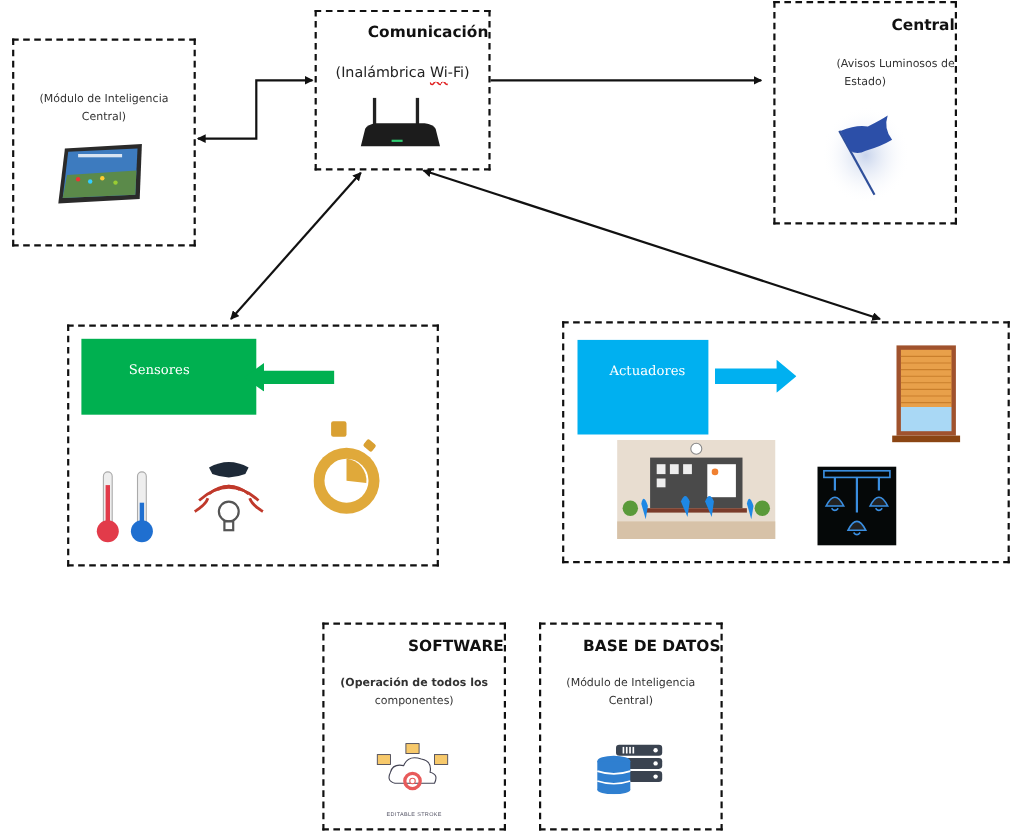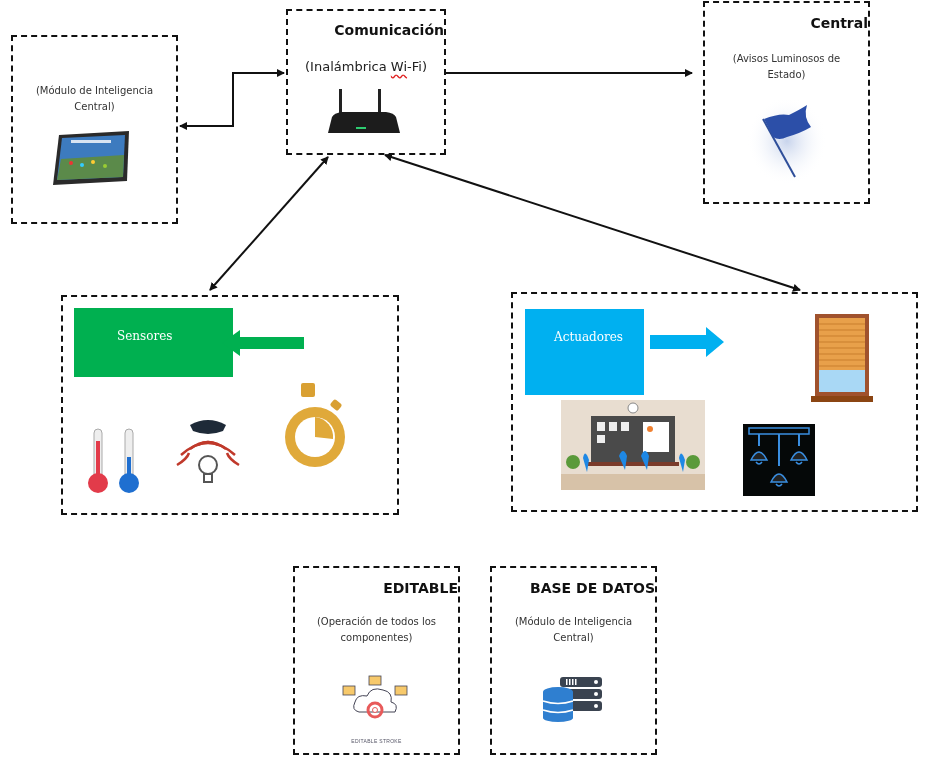--- a/index.html
+++ b/index.html
@@ -50,21 +50,21 @@
   <svg class="icon" style="left:36px;top:76px;" width="80" height="52" viewBox="0 0 80 52">
     <rect x="15" y="2" width="3" height="30" fill="#222"></rect>
     <rect x="54" y="2" width="3" height="30" fill="#222"></rect>
     <path d="M8,30 Q10,26 18,25 L62,25 Q70,26 72,30 L76,46 L4,46 Z" fill="#1c1c1c"></path>
     <rect x="32" y="40" width="10" height="2" fill="#2ecc71"></rect>
   </svg>
 </div>
 
 <div class="box" style="left:703px;top:1px;width:167px;height:203px;">
   <div class="title" style="top:12px;font-size:14px;">Central</div>
-  <div class="sub" style="top:48px;font-size:10px;">(Avisos Luminosos de</div>
+  <div class="sub" style="top:48px;font-size:10px;text-align:right;">(Avisos Luminosos de</div>
   <div class="sub" style="top:64px;font-size:10px;">Estado)</div>
   <svg class="icon" style="left:40px;top:92px;" width="84" height="92" viewBox="0 0 84 92">
     <defs>
         <radialGradient id="glow">
           <stop offset="0" stop-color="#c8d4ec"></stop>
           <stop offset="1" stop-color="#ffffff" stop-opacity="0"></stop>
         </radialGradient>
       </defs>
     <ellipse cx="42" cy="46" rx="40" ry="44" fill="url(#glow)"></ellipse>
     <line x1="18" y1="24" x2="50" y2="82" stroke="#2f4f9a" stroke-width="2"></line>
@@ -159,22 +159,22 @@
     <path d="M8,36 Q16,20 24,36 Z" fill="#222" stroke="#3a8ee0" stroke-width="1.5"></path>
     <path d="M48,36 Q56,20 64,36 Z" fill="#222" stroke="#3a8ee0" stroke-width="1.5"></path>
     <path d="M28,58 Q36,42 44,58 Z" fill="#222" stroke="#3a8ee0" stroke-width="1.5"></path>
     <path d="M13,38 Q16,42 19,38" stroke="#3a8ee0" fill="none" stroke-width="1.5"></path>
     <path d="M53,38 Q56,42 59,38" stroke="#3a8ee0" fill="none" stroke-width="1.5"></path>
     <path d="M33,60 Q36,64 39,60" stroke="#3a8ee0" fill="none" stroke-width="1.5"></path>
   </svg>
 </div>
 
 <div class="box" style="left:293px;top:566px;width:167px;height:189px;">
-  <div class="title" style="top:12px;font-size:14px;">EDITABLE</div>
-  <div class="sub" style="top:46px;font-size:10px;">(Operación de todos los</div>
+  <div class="title" style="top:12px;font-size:14px;">SOFTWARE</div>
+  <div class="sub" style="top:46px;font-size:10px;font-weight:bold;">(Operación de todos los</div>
   <div class="sub" style="top:62px;font-size:10px;">componentes)</div>
   <svg class="icon" style="left:44px;top:106px;" width="74" height="50" viewBox="0 0 74 50">
     <rect x="30" y="2" width="12" height="9" fill="#f7c96b" stroke="#445" stroke-width="0.8"></rect>
     <rect x="4" y="12" width="12" height="9" fill="#f7c96b" stroke="#445" stroke-width="0.8"></rect>
     <rect x="56" y="12" width="12" height="9" fill="#f7c96b" stroke="#445" stroke-width="0.8"></rect>
     <path d="M20,38 Q12,36 16,28 Q18,20 28,22 Q32,12 44,16 Q54,18 52,28 Q60,30 56,38 Z" fill="#fff" stroke="#445" stroke-width="1"></path>
     <circle cx="36" cy="36" r="7" fill="none" stroke="#e85a5a" stroke-width="3"></circle>
     <circle cx="36" cy="36" r="2.5" fill="#fff" stroke="#e85a5a"></circle>
   </svg>
   <div style="position:absolute;left:0;right:0;top:170px;text-align:center;font-size:5px;color:#556;letter-spacing:0.3px;">EDITABLE STROKE</div>

